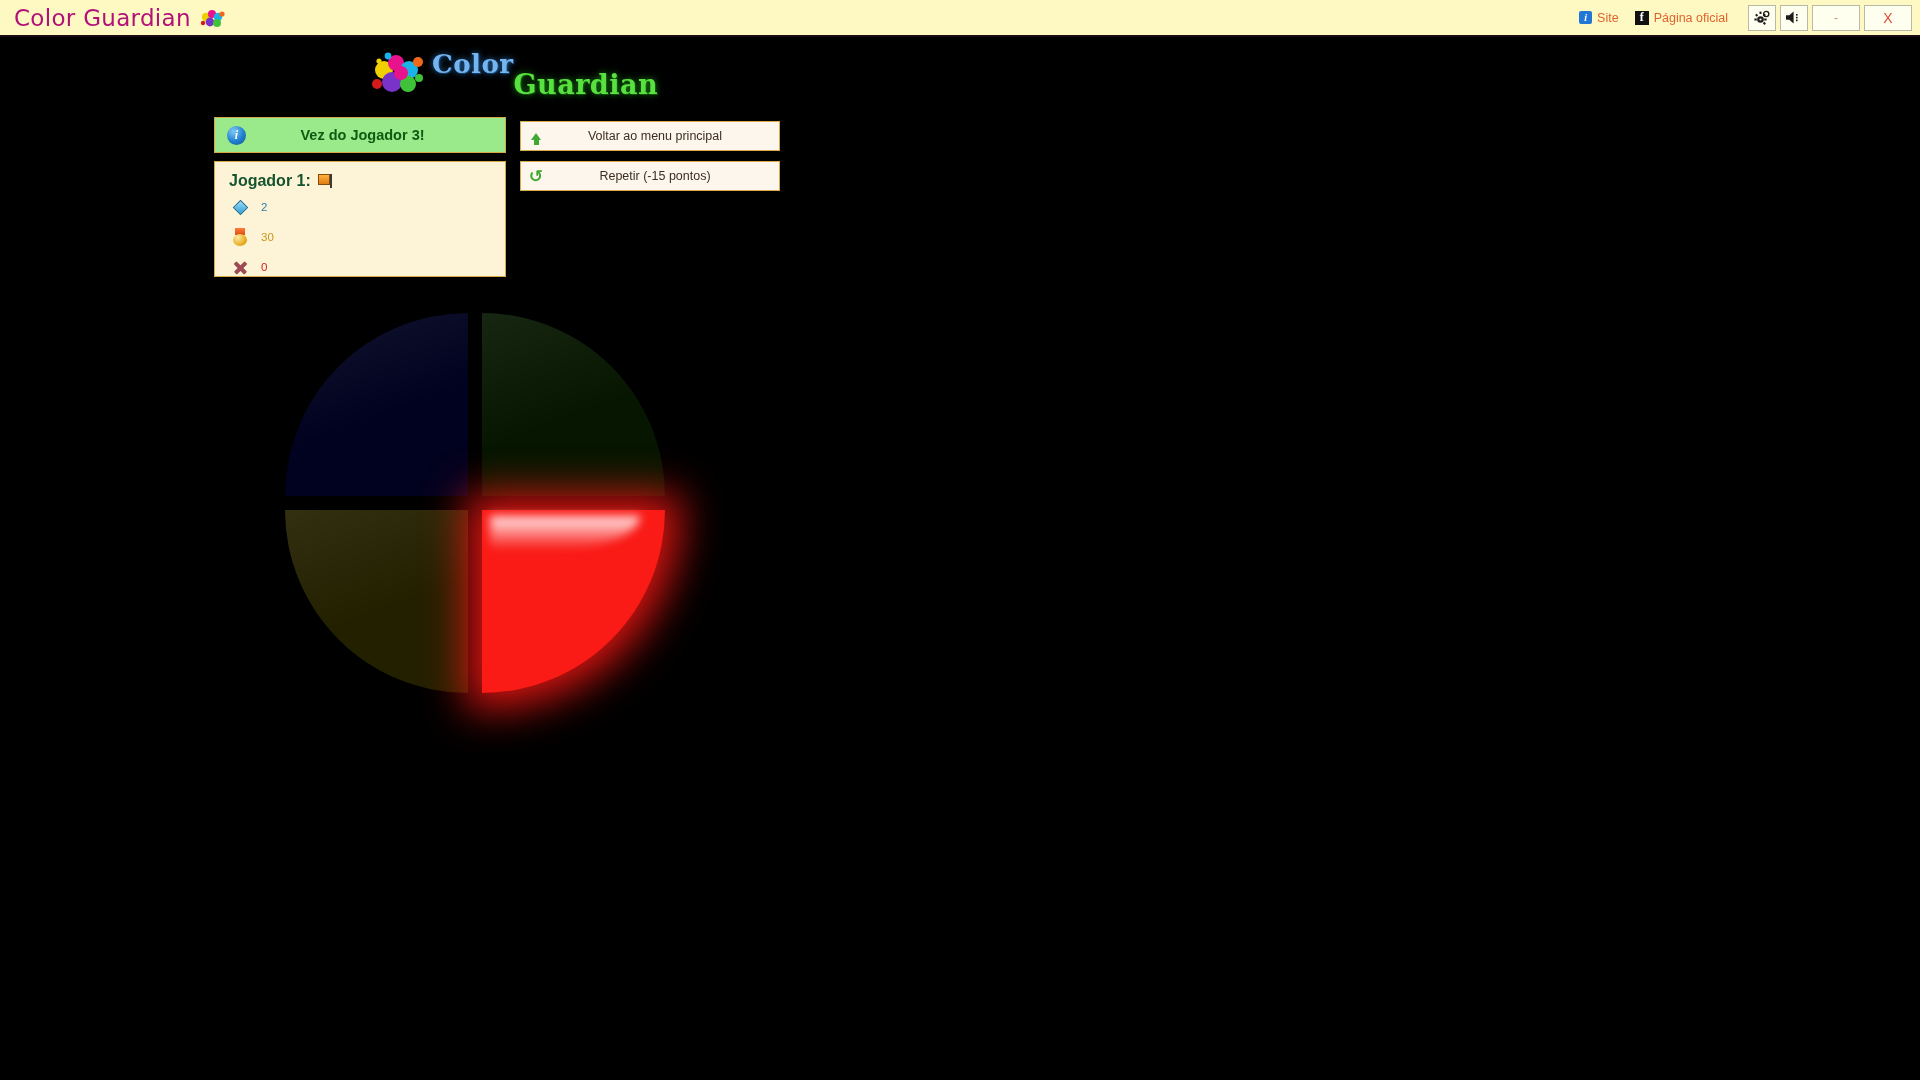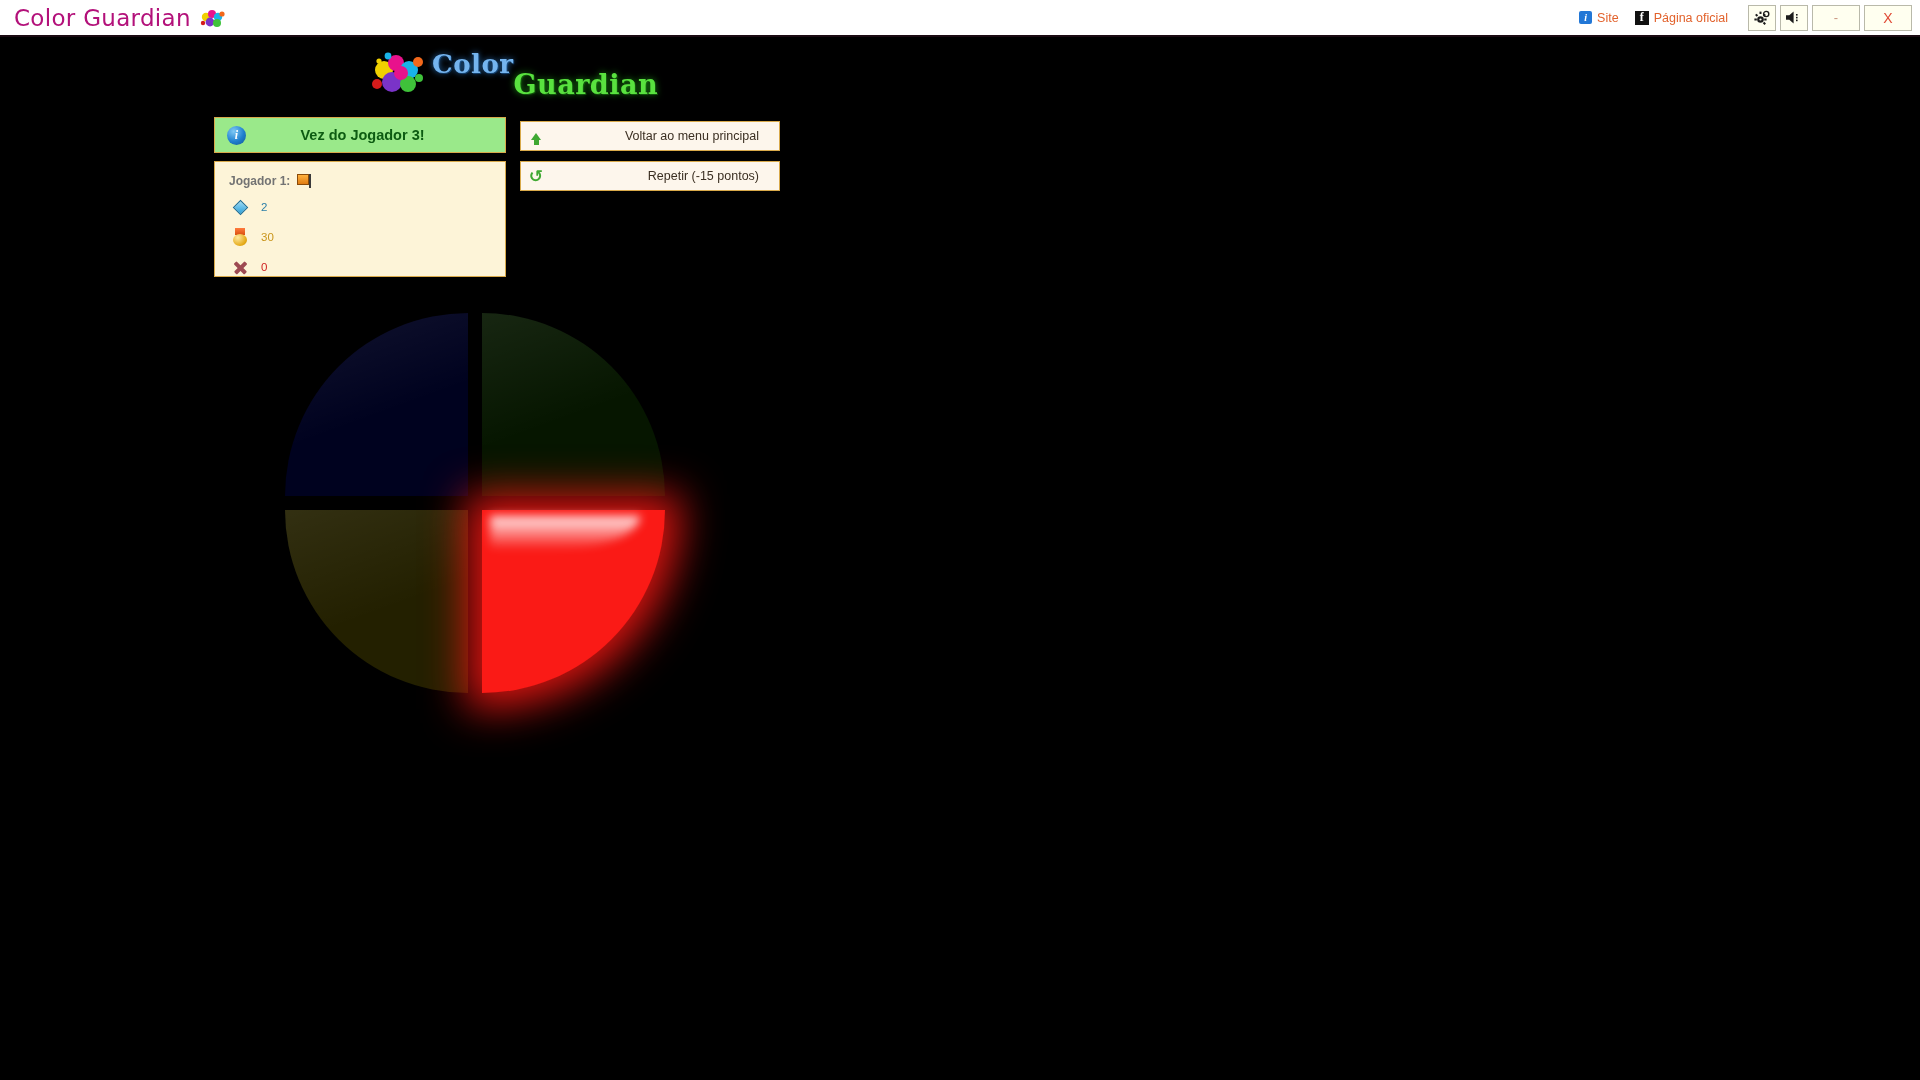--- a/index.html
+++ b/index.html
@@ -6,21 +6,21 @@
   * { margin:0; padding:0; box-sizing:border-box; }
   html, body {
     width:1920px; height:1080px;
     background:#000; overflow:hidden;
     font-family:"Liberation Sans", sans-serif;
   }
 
   
   .titlebar{
     position:absolute; left:0; top:0; width:1920px; height:37px;
-    background:#ffffff;
+    background:#fef9c3;
     display:flex; align-items:center;
     border-bottom:2px solid #1a0a12;
   }
   .app-title{
     margin-left:14px;
     font-size:23px; color:#b3117a; letter-spacing:.3px;
     font-family:"DejaVu Sans", sans-serif;
     white-space:nowrap;
   }
   .title-splat{
@@ -94,21 +94,21 @@
     color:#0d5c12; padding-right:26px;
   }
 
   
   .player-panel{
     position:absolute; left:214px; top:161px; width:292px; height:116px;
     background:#fdf4d8; border:1px solid #d8a94a;
     padding:8px 0 0 14px;
   }
   .player-row{ display:flex; align-items:center; gap:7px; height:22px; }
-  .player-name{ font-size:12px; font-weight:bold; color:#737373; }
+  .player-name{ font-size:16px; font-weight:bold; color:#14532d; }
   .flag-icon{ width:15px;height:14px; position:relative; }
   .flag-icon .fl{
     position:absolute;left:0;top:0;width:12px;height:11px;
     background:linear-gradient(#ffb13d,#e07c12);border:1px solid #8a4a08;
   }
   .flag-icon .pole{
     position:absolute;right:1px;top:0;width:2px;height:14px;background:#3a3a3a;
   }
   .stat-row{ display:flex; align-items:center; height:30px; }
   .stat-icon{ width:22px; display:flex; justify-content:center; }
@@ -141,21 +141,21 @@
   
   .menu-btn{
     position:absolute; left:520px; width:260px; height:30px;
     background:#fdf6ec; border:1px solid #d8a94a;
     display:flex; align-items:center; cursor:pointer;
   }
   .menu-btn.b1{ top:121px; }
   .menu-btn.b2{ top:161px; }
   .menu-btn-icon{ width:30px; display:flex; justify-content:center; flex:0 0 auto; }
   .menu-btn-label{
-    flex:1; text-align:right; padding-right:20px;
+    flex:1; text-align:center; padding-right:20px;
     font-size:12.5px; color:#3b2f22;
   }
   .arrow-up{
     width:0;height:0;border-left:5px solid transparent;
     border-right:5px solid transparent;border-bottom:7px solid #3fa832;
     position:relative;
   }
   .arrow-up::after{
     content:"";position:absolute;left:-2.5px;top:7px;width:5px;height:5px;background:#3fa832;
   }

